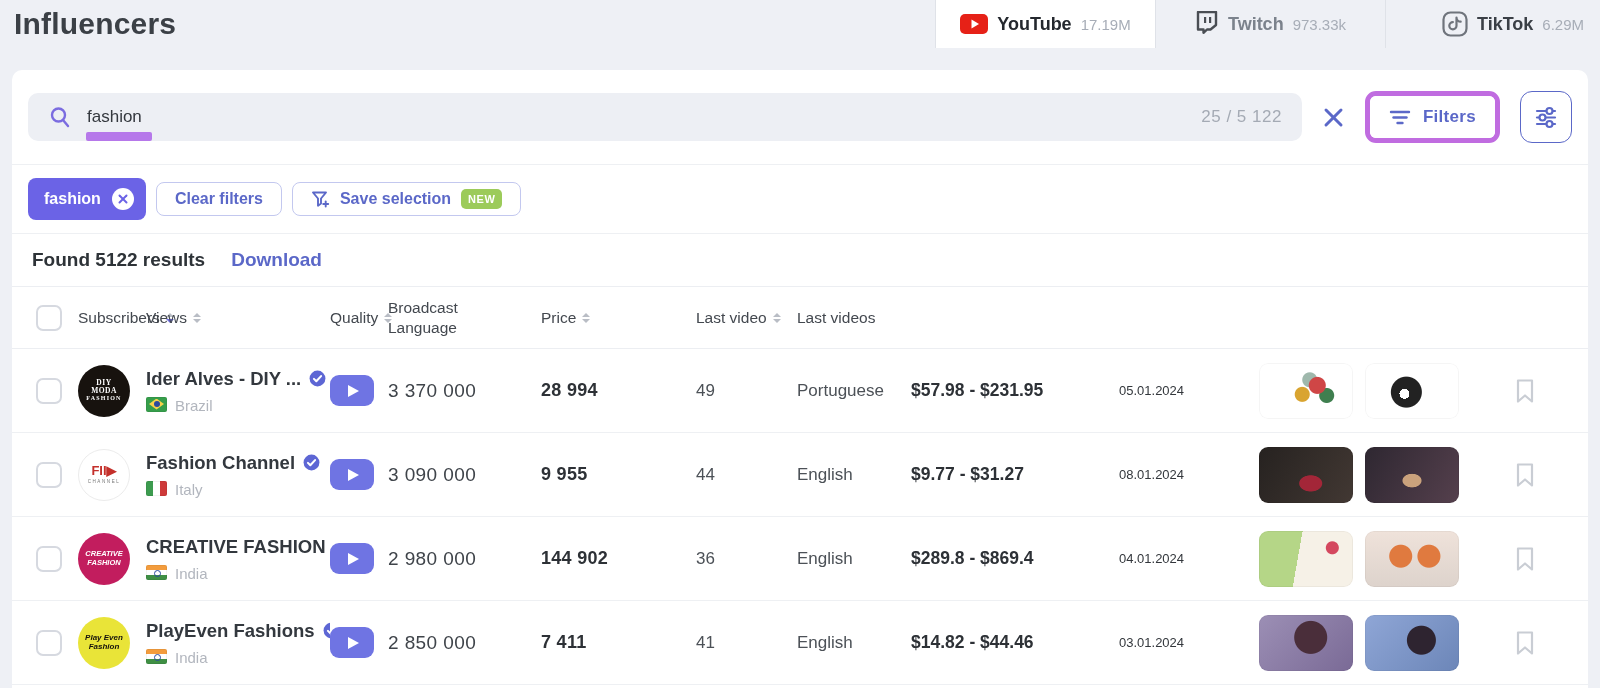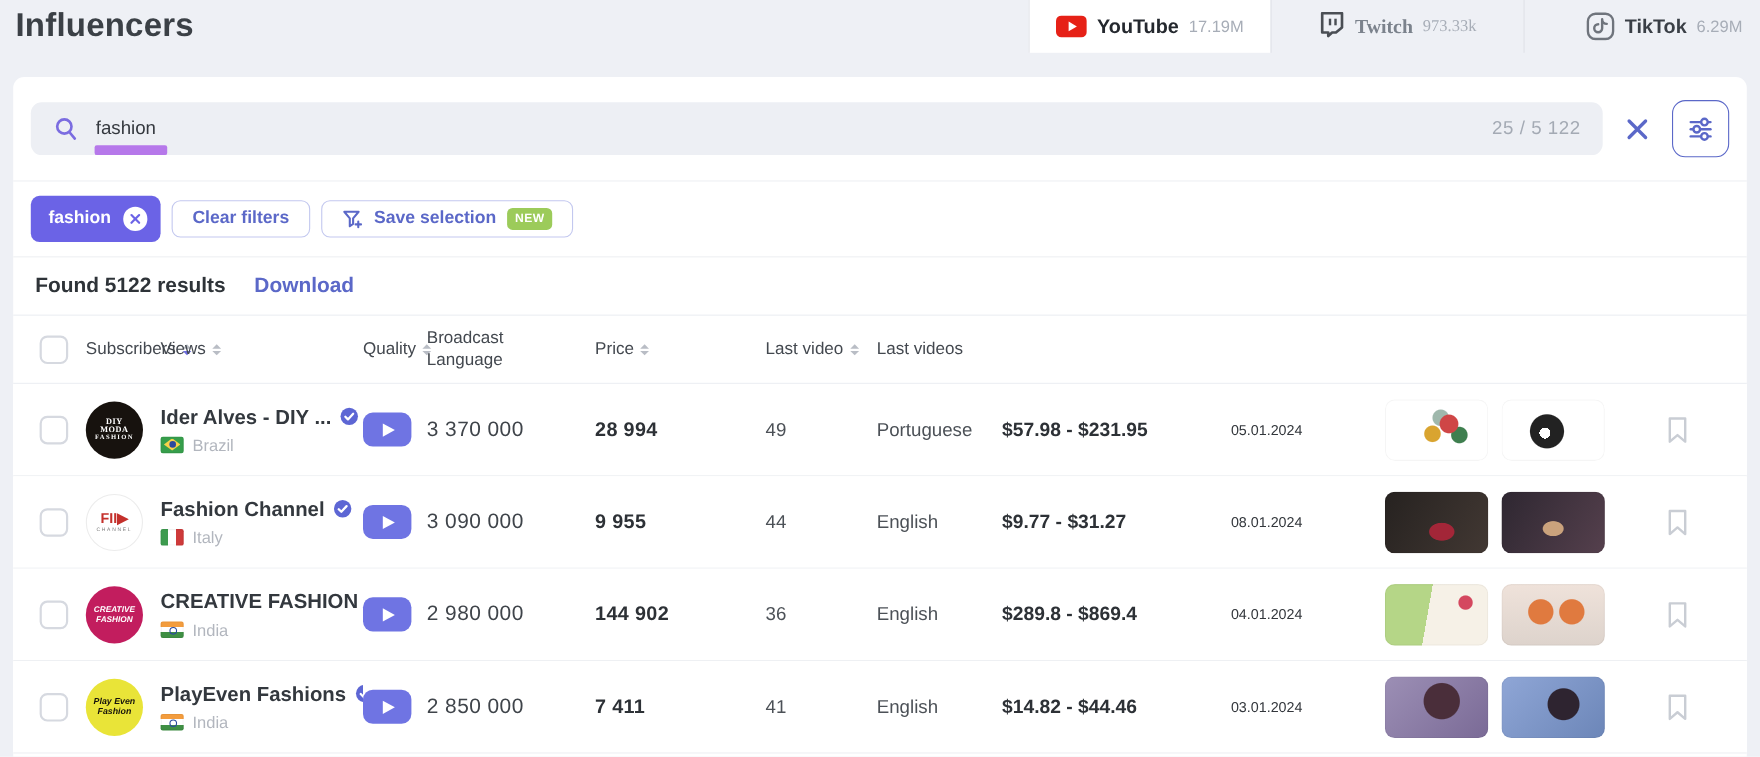--- a/index.html
+++ b/index.html
@@ -10,21 +10,21 @@
     position:relative;
     color:#2f3338;
   }
 
   
   .topbar { height:48px; display:flex; align-items:center; }
   .topbar h1 { font-size:30px; font-weight:800; color:#3b4046; padding-left:14px; letter-spacing:.2px; }
   .platform-tabs { margin-left:auto; display:flex; height:48px; }
   .ptab { display:flex; align-items:center; justify-content:center; gap:9px; border-left:1px solid #dfe2e8; cursor:pointer; }
   .ptab.yt { width:220px; background:#ffffff; }
-  .ptab.tw { width:230px;font-family:Liberation Serif, serif; }
+  .ptab.tw { width:230px; }
   .ptab.tk { width:215px;padding-left:40px; }
   .plabel { font-size:18px; font-weight:700; }
   .ptab.yt .plabel { color:#24282e; }
   .ptab.tw .plabel { color:#7b828c; }
   .ptab.tk .plabel { color:#3a3f46; }
   .pcount { font-size:15px; color:#a7adb7; }
 
   
   .card {
     position:absolute; left:12px; right:12px; top:70px; bottom:0;
@@ -155,20 +155,30 @@
         <span class="underline-annotation"></span>
       </span>
       <span class="counter">25 / 5 122</span>
     </div>
     <button class="clear-x">
       <svg width="23" height="23" viewBox="0 0 23 23">
           <line x1="4" y1="4" x2="19" y2="19" stroke="#5b68c8" stroke-width="3" stroke-linecap="round"></line>
           <line x1="19" y1="4" x2="4" y2="19" stroke="#5b68c8" stroke-width="3" stroke-linecap="round"></line>
         </svg>
     </button>
+    <div class="filters-annotation">
+      <button class="filters-btn">
+        <svg width="22" height="17" viewBox="0 0 22 17">
+            <line x1="2" y1="3" x2="20" y2="3" stroke="#5b68c8" stroke-width="2.4" stroke-linecap="round"></line>
+            <line x1="4.5" y1="8.5" x2="17.5" y2="8.5" stroke="#5b68c8" stroke-width="2.4" stroke-linecap="round"></line>
+            <line x1="8.5" y1="14" x2="13.5" y2="14" stroke="#5b68c8" stroke-width="2.4" stroke-linecap="round"></line>
+          </svg>
+        <span>Filters</span>
+      </button>
+    </div>
     <button class="settings-btn">
       <svg width="26" height="26" viewBox="0 0 26 26">
         <line x1="4" y1="7" x2="22" y2="7" stroke="#5b68c8" stroke-width="2.2" stroke-linecap="round"></line>
           <circle cx="16.5" cy="7" r="3" fill="#fff" stroke="#5b68c8" stroke-width="2.2"></circle>
         <line x1="4" y1="13.5" x2="22" y2="13.5" stroke="#5b68c8" stroke-width="2.2" stroke-linecap="round"></line>
           <circle cx="9.5" cy="13.5" r="3" fill="#fff" stroke="#5b68c8" stroke-width="2.2"></circle>
         <line x1="4" y1="20" x2="22" y2="20" stroke="#5b68c8" stroke-width="2.2" stroke-linecap="round"></line>
           <circle cx="16.5" cy="20" r="3" fill="#fff" stroke="#5b68c8" stroke-width="2.2"></circle>
       </svg>
     </button>

